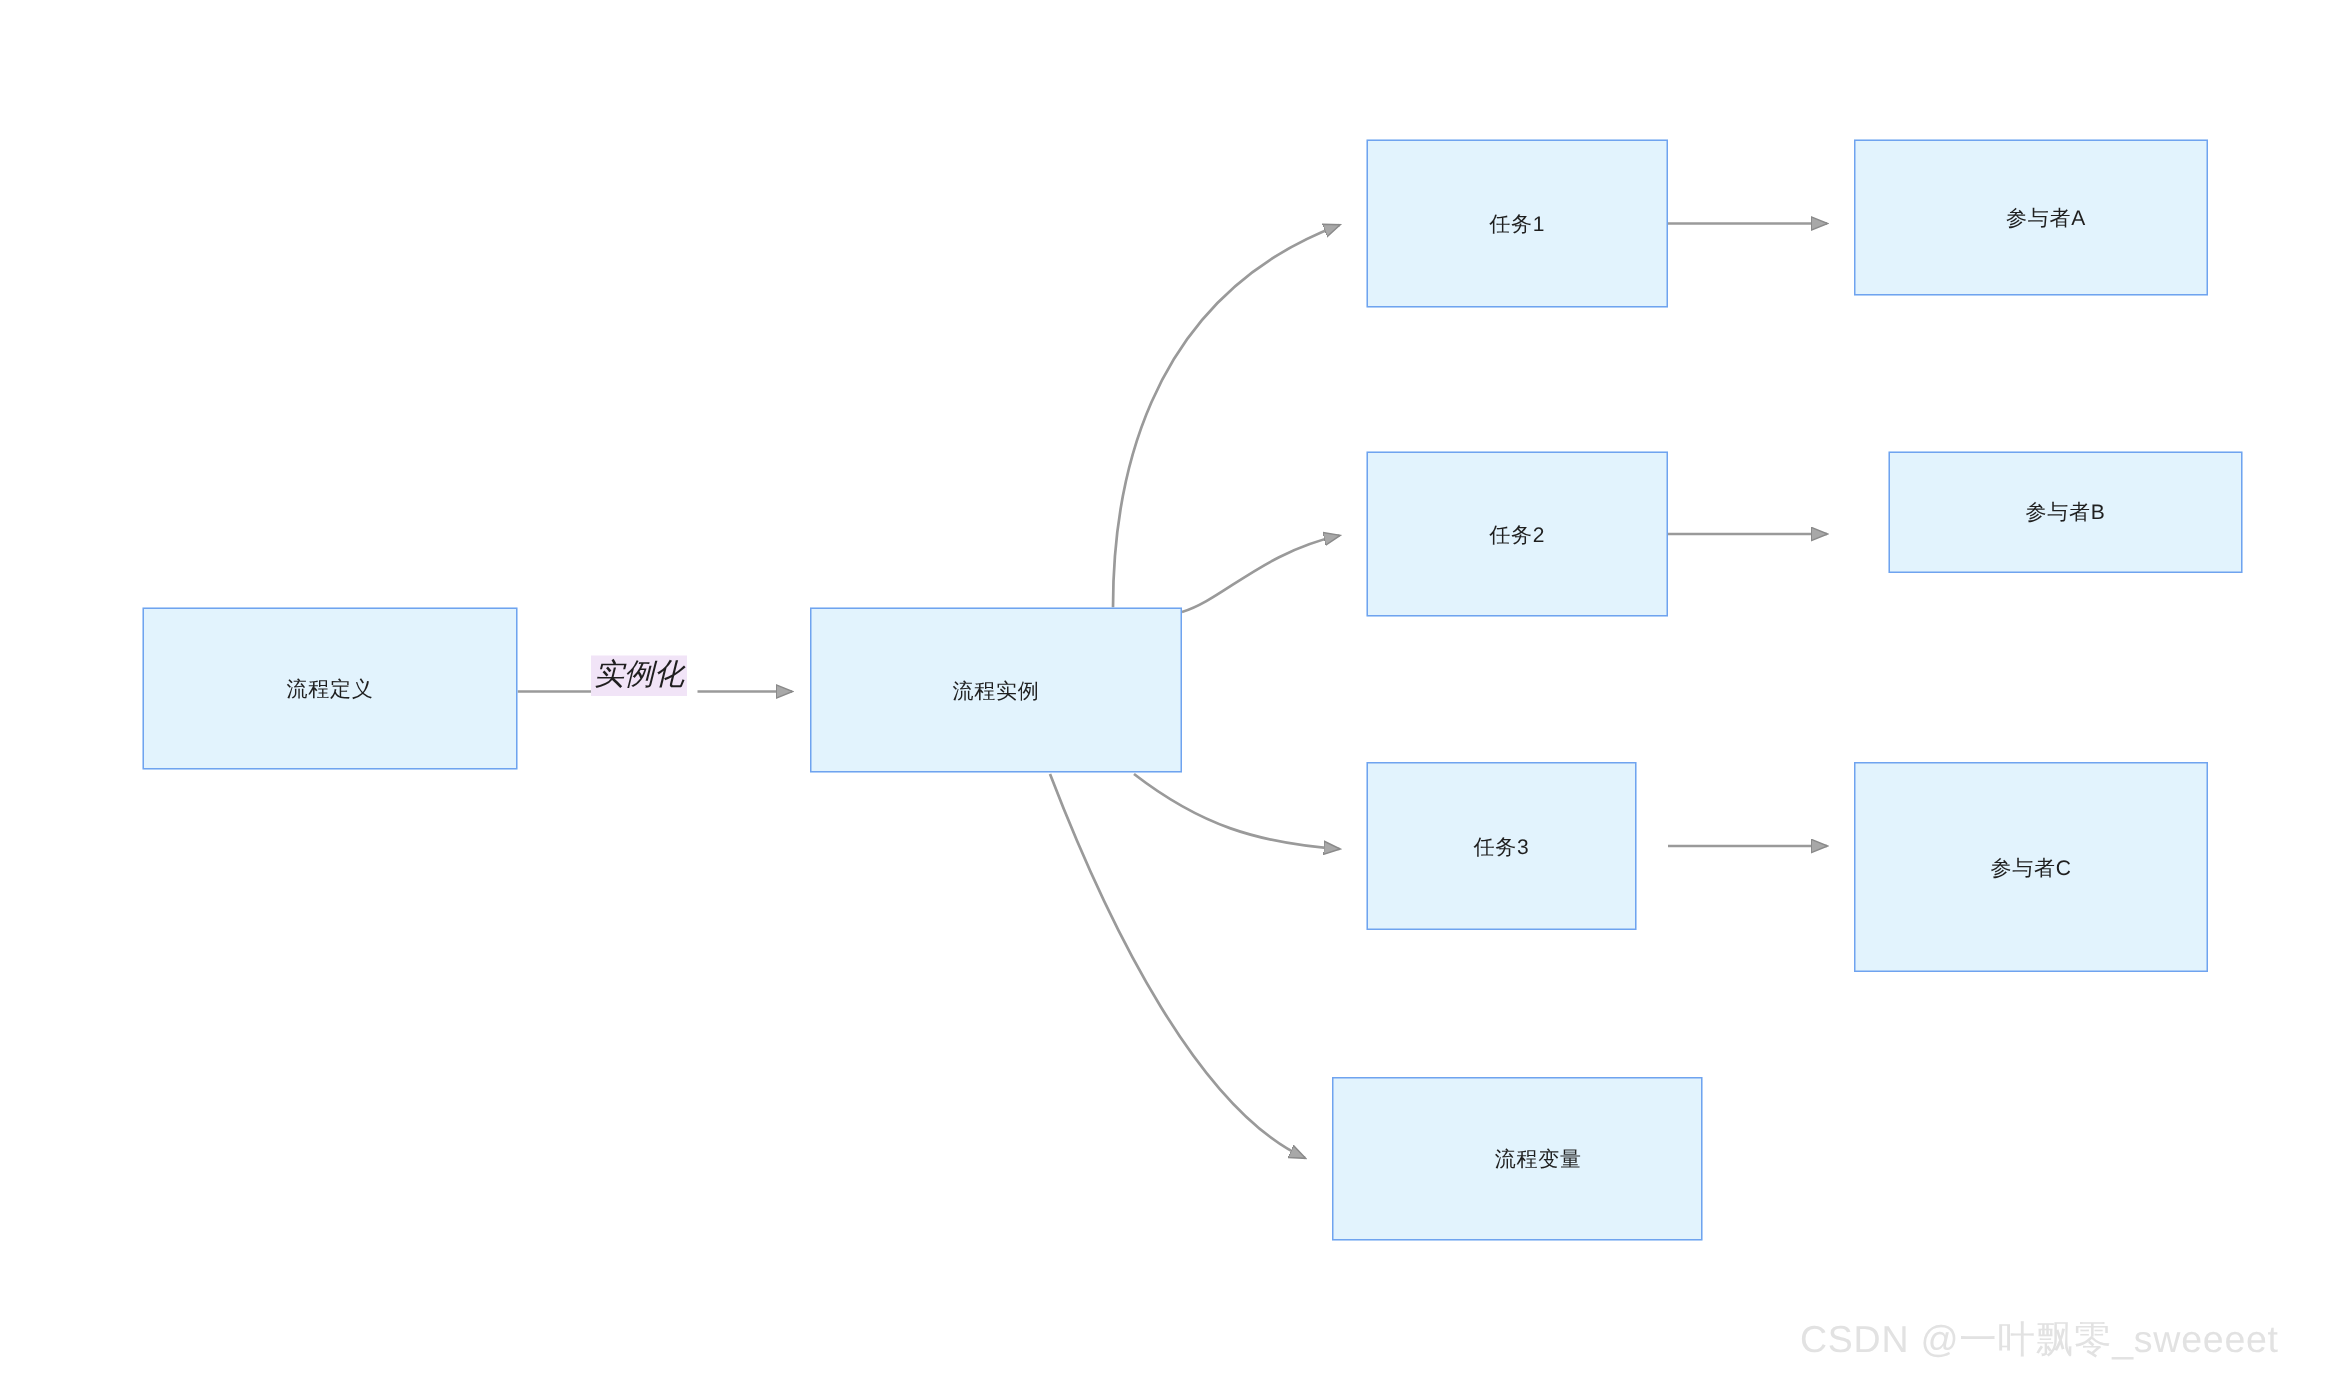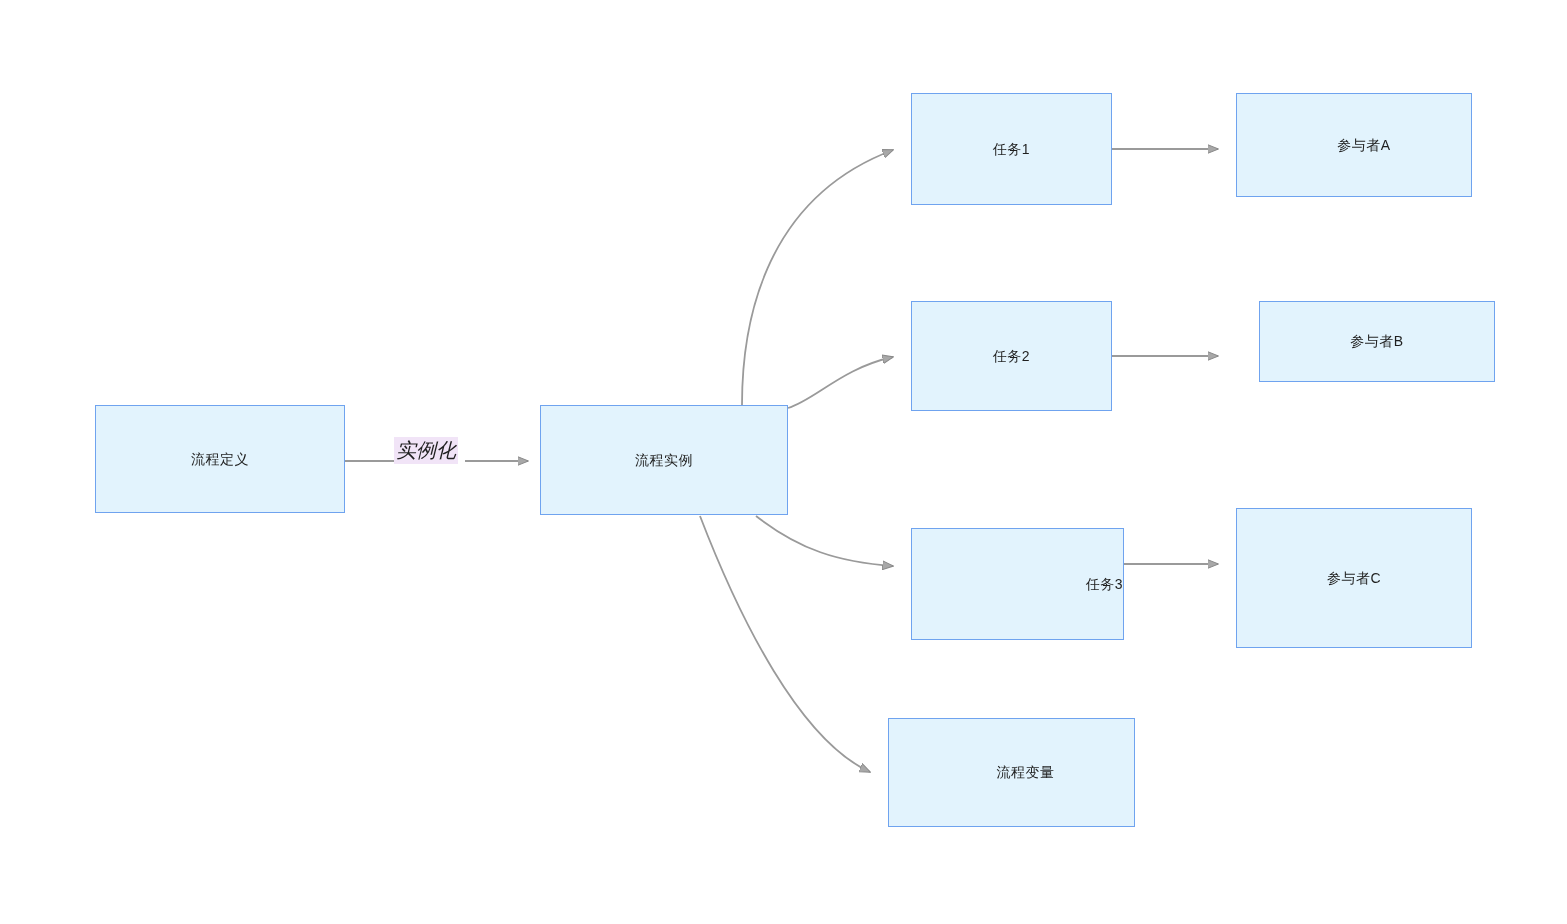--- a/index.html
+++ b/index.html
@@ -100,21 +100,21 @@
   </div>
 
   <div class="node" style="left:911px; top:93px; width:201px; height:112px;">
     <span>任务1</span>
   </div>
 
   <div class="node" style="left:911px; top:301px; width:201px; height:110px;">
     <span>任务2</span>
   </div>
 
-  <div class="node" style="left:911px; top:528px; width:213px; height:112px;justify-content:flex-end;">
+  <div class="node" style="left:911px; top:508px; width:180px; height:112px;">
     <span>任务3</span>
   </div>
 
   <div class="node" style="left:1236px; top:93px; width:236px; height:104px;padding-left:20px;">
     <span>参与者A</span>
   </div>
 
   <div class="node" style="left:1259px; top:301px; width:236px; height:81px;">
     <span>参与者B</span>
   </div>
@@ -124,14 +124,17 @@
   </div>
 
   <div class="node" style="left:888px; top:718px; width:247px; height:109px;padding-left:28px;">
     <span>流程变量</span>
   </div>
 
   <div class="edge-label" style="left:394px; top:437px;">
     <span>实例化</span>
   </div>
 
+  <div class="watermark" style="left:1200px; top:876px;">
+    <span>CSDN @一叶飘零_sweeeet</span>
+  </div>
 
 </div>
 
 </body></html>

